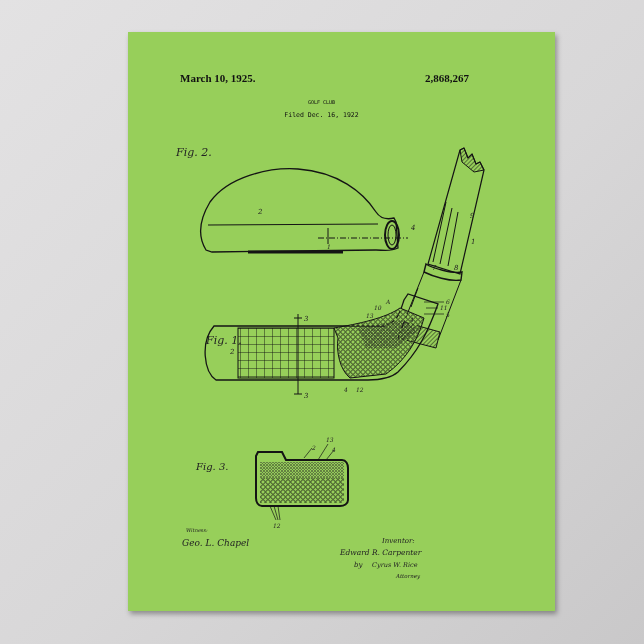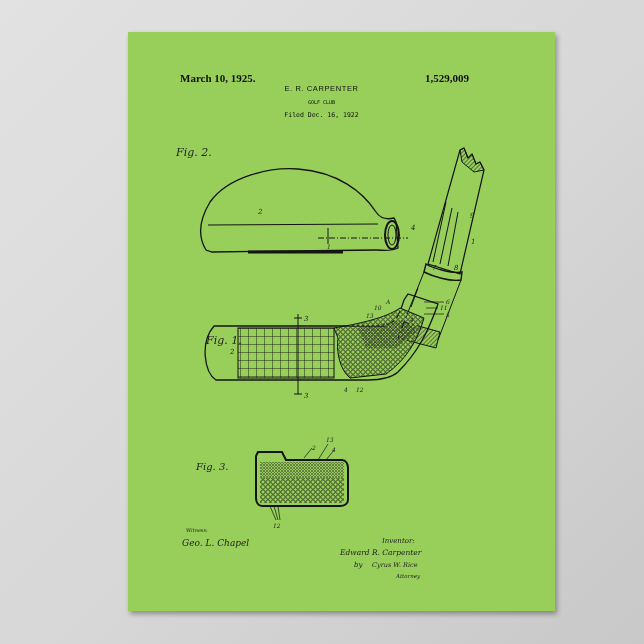--- a/index.html
+++ b/index.html
@@ -22,22 +22,21 @@
     .title{ left: 0; width: 387px; text-align: center; top: 67px; font-family: "DejaVu Sans Mono", monospace; font-size: 5px; }
     .filed{ left: 0; width: 387px; text-align: center; top: 79px; font-family: "DejaVu Sans Mono", monospace; font-size: 6.5px; }
     svg.draw { position: absolute; left: 0; top: 0; }
     .script { font-family: "DejaVu Serif", serif; font-style: italic; fill: #222; }
   </style>
 </head>
 <body>
 
 <div class="poster">
   <div class="hdr date">March 10, 1925.</div>
-  <div class="hdr num">1,529,009</div>
-  <div class="hdr inv">E. R. CARPENTER</div>
+  <div class="hdr num">2,868,267</div>
   <div class="hdr title">GOLF CLUB</div>
   <div class="hdr filed">Filed Dec. 16, 1922</div>
 
   <svg class="draw" width="387" height="579" viewBox="0 0 387 579" fill="none" stroke="#141414" stroke-width="1">
     <defs>
       <pattern id="grid" width="8" height="8" patternUnits="userSpaceOnUse">
         <path d="M0 0 H8 M0 0 V8" stroke="#111" stroke-width="0.9"></path>
       </pattern>
       <pattern id="dots" width="5" height="5" patternUnits="userSpaceOnUse">
         <circle cx="2.5" cy="2.5" r="1.9" stroke="#111" stroke-width="0.7" fill="#97cf5a"></circle>

